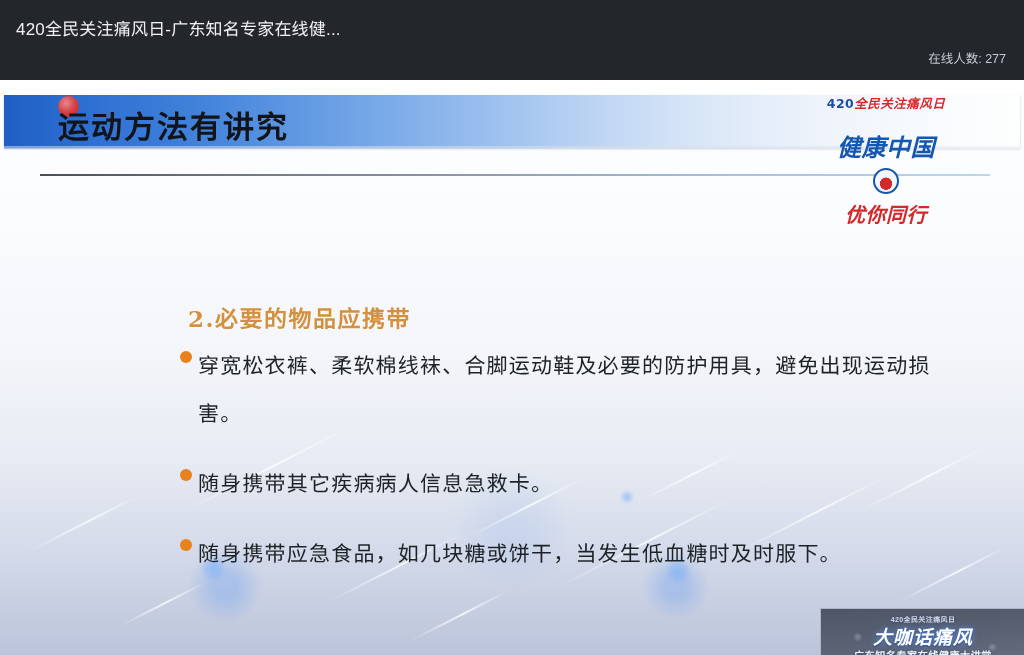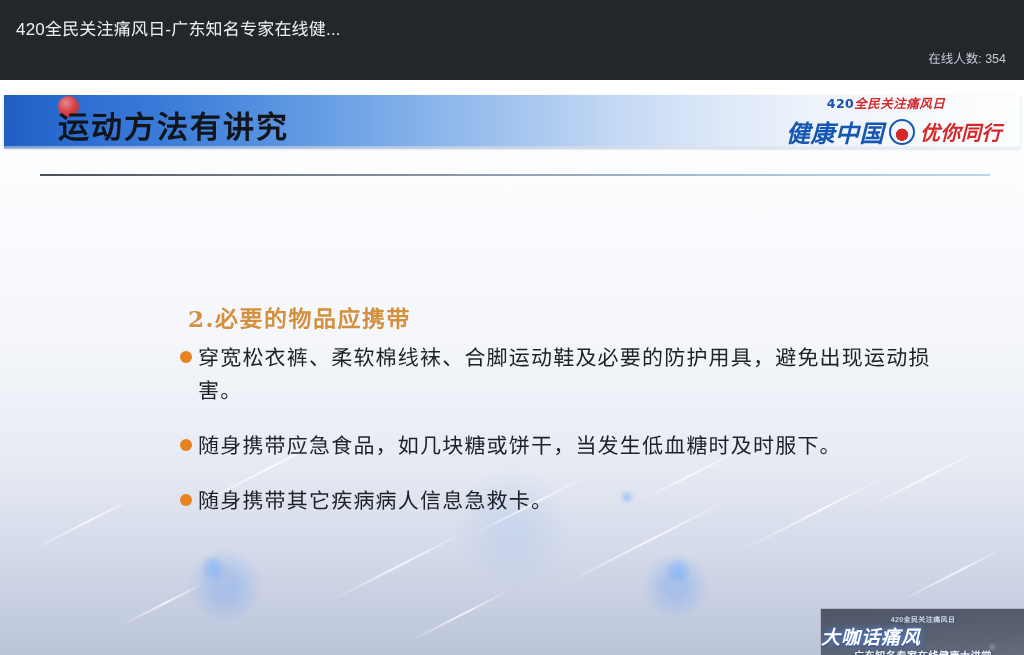--- a/index.html
+++ b/index.html
@@ -89,22 +89,22 @@
   
   .logo{position:absolute;right:22px;top:16px;width:232px;height:52px;text-align:center;}
   .logo-line1{
     font-family:"DejaVu Sans","Liberation Sans",sans-serif;
     font-size:12.5px;font-weight:700;letter-spacing:.5px;white-space:nowrap;
     line-height:15px;
   }
   .logo-line1 .num{color:#1f4fa8;}
   .logo-line1 .red{color:#d4282a;font-style:italic;}
   .logo-line2{
-    display:flex;align-items:center;justify-content:flex-end;gap:5px;
-    margin-top:3px;white-space:nowrap;
+    display:flex;align-items:center;justify-content:space-between;gap:5px;
+    margin-top:17px;white-space:nowrap;flex-direction:column;
   }
   .logo-blue{
     font-family:"DejaVu Sans","Liberation Sans",sans-serif;
     font-size:24px;font-weight:700;color:#1557b0;font-style:italic;letter-spacing:.5px;
   }
   .logo-red{
     font-family:"DejaVu Sans","Liberation Sans",sans-serif;
     font-size:20px;font-weight:700;color:#d4282a;font-style:italic;letter-spacing:.5px;
   }
   .logo-emblem{
@@ -125,21 +125,21 @@
 
   .bullets{position:absolute;left:180px;top:262px;width:790px;}
   .bullet{position:relative;margin-bottom:22px;}
   .bullet-dot{
     position:absolute;left:0;top:9px;width:12px;height:12px;border-radius:50%;
     background:#e8821e;
   }
   .bullet-text{
     margin-left:18px;
     font-family:"DejaVu Serif","Liberation Serif",serif;
-    font-size:21px;line-height:33px;color:#1d2226;letter-spacing:1.2px;
+    font-size:21px;line-height:48px;color:#1d2226;letter-spacing:1.2px;
   }
 
   
   .pip{
     position:absolute;left:820px;top:528px;width:204px;height:127px;
     background:#6a6f7d;
     border-top:1px solid #aeb6c6;border-left:1px solid #aeb6c6;
     overflow:hidden;
   }
   .pip-bg{
@@ -150,42 +150,42 @@
       radial-gradient(circle at 30% 72%, rgba(140,190,255,.20) 0 .8%, rgba(140,190,255,0) 3%),
       radial-gradient(circle at 70% 62%, rgba(140,190,255,.16) 0 .7%, rgba(140,190,255,0) 3%),
       linear-gradient(175deg,#4d5566 0%, #5b6375 30%, #6d7486 58%, #7d8494 78%, #8b919f 100%);
   }
   .pip-kicker{
     position:absolute;left:0;right:0;top:5px;text-align:center;
     font-size:7px;font-weight:700;color:#e9eef7;letter-spacing:.4px;
     white-space:nowrap;opacity:.85;text-shadow:0 0 3px rgba(40,70,130,.8);
   }
   .pip-title{
-    position:absolute;left:0;right:0;top:13px;
+    position:absolute;left:0;right:0;top:13px;text-align:center;
     font-family:"DejaVu Sans","Liberation Sans",sans-serif;
     font-size:19px;font-weight:700;color:#ffffff;letter-spacing:1px;
     white-space:nowrap;font-style:italic;
     text-shadow:0 0 6px rgba(90,150,255,.95), 0 1px 2px rgba(20,40,90,.9);
   }
   .pip-sub{
     position:absolute;left:0;right:0;top:38px;text-align:center;
     font-size:10px;font-weight:700;color:#f2f5fb;letter-spacing:.6px;
     white-space:nowrap;text-shadow:0 1px 3px rgba(25,45,95,.9);
   }
 </style>
 </head>
 <body>
 
 <div id="app">
 
   <div class="header">
     <div class="header-title">420全民关注痛风日-广东知名专家在线健...</div>
     <div class="viewers">
       <span>在线人数:</span>
-      <span>354</span>
+      <span>277</span>
     </div>
   </div>
 
   <div class="stage">
 
     <div class="streaks">
       <div class="streak" style="left:30px;  top:470px; width:120px;"></div>
       <div class="streak" style="left:185px; top:430px; width:185px;"></div>
       <div class="streak" style="left:330px; top:520px; width:150px;"></div>
       <div class="streak" style="left:470px; top:455px; width:130px;"></div>
@@ -221,25 +221,25 @@
 
     <div class="section-heading">2.必要的物品应携带</div>
 
     <div class="bullets">
       <div class="bullet">
         <span class="bullet-dot"></span>
         <div class="bullet-text">穿宽松衣裤、柔软棉线袜、合脚运动鞋及必要的防护用具，避免出现运动损害。</div>
       </div>
       <div class="bullet">
         <span class="bullet-dot"></span>
-        <div class="bullet-text">随身携带应急食品，如几块糖或饼干，当发生低血糖时及时服下。</div>
+        <div class="bullet-text">随身携带其它疾病病人信息急救卡。</div>
       </div>
       <div class="bullet">
         <span class="bullet-dot"></span>
-        <div class="bullet-text">随身携带其它疾病病人信息急救卡。</div>
+        <div class="bullet-text">随身携带应急食品，如几块糖或饼干，当发生低血糖时及时服下。</div>
       </div>
     </div>
 
     <div class="pip">
       <div class="pip-bg"></div>
       <div class="pip-kicker">420全民关注痛风日</div>
       <div class="pip-title">大咖话痛风</div>
       <div class="pip-sub">广东知名专家在线健康大讲堂</div>
 
     </div>

